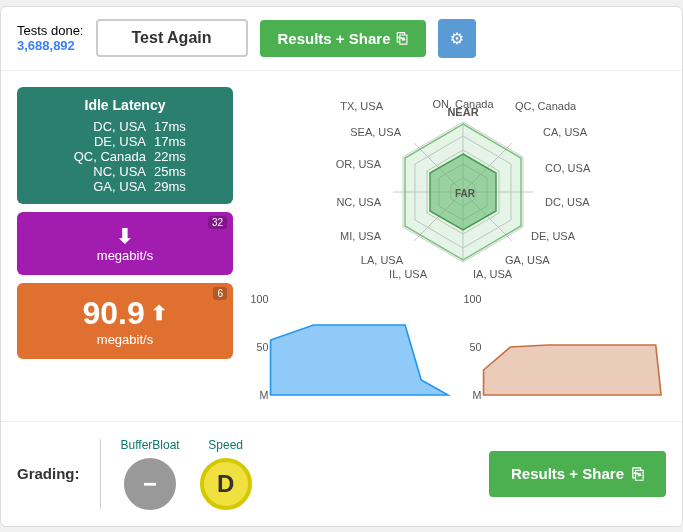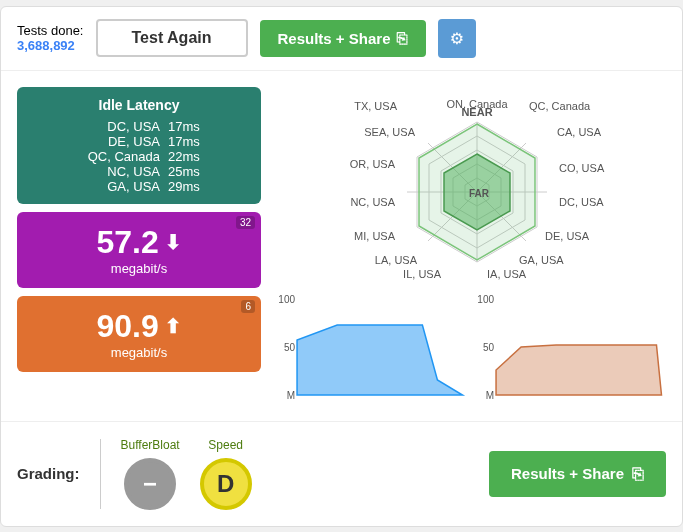--- a/index.html
+++ b/index.html
@@ -81,21 +81,21 @@
       display: flex;
       padding: 16px;
       gap: 16px;
     }
     
     .left-panel {
       display: flex;
       flex-direction: column;
       gap: 8px;
       flex: 0 0 auto;
-      width: 244px;
+      width: 216px;
     }
     .idle-latency-box {
       background: #2a7f6f;
       border-radius: 6px;
       padding: 10px 14px;
       color: #fff;
       text-align: center;
     }
     .idle-latency-title {
       font-weight: bold;
@@ -197,21 +197,21 @@
       background: #ccc;
     }
     .grade-item {
       display: flex;
       flex-direction: column;
       align-items: center;
       gap: 6px;
     }
     .grade-item-label {
       font-size: 12px;
-      color: #4d7c0f;
+      color: #0f766e;
     }
     .grade-circle {
       width: 52px;
       height: 52px;
       border-radius: 50%;
       display: flex;
       align-items: center;
       justify-content: center;
       font-size: 24px;
       font-weight: bold;
@@ -293,21 +293,20 @@
         </div>
         <div class="latency-row">
           <span class="latency-location">GA, USA</span>
           <span class="latency-value">29ms</span>
         </div>
       </div>
 
       <div class="download-box">
         <span class="speed-badge">32</span>
         <div class="speed-value">
-          <span>57.2</span>
           <span class="speed-icon">⬇</span>
         </div>
         <div class="speed-unit">megabit/s</div>
       </div>
 
       <div class="upload-box">
         <span class="speed-badge">6</span>
         <div class="speed-value">
           <span>90.9</span>
           <span class="speed-icon">⬆</span>

